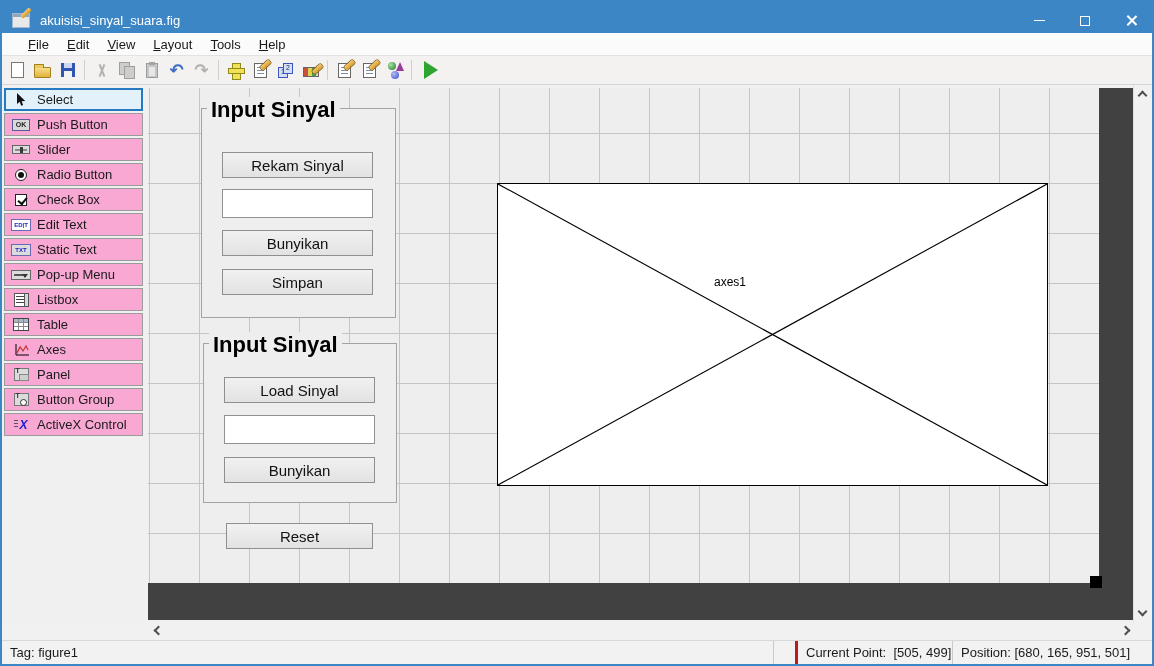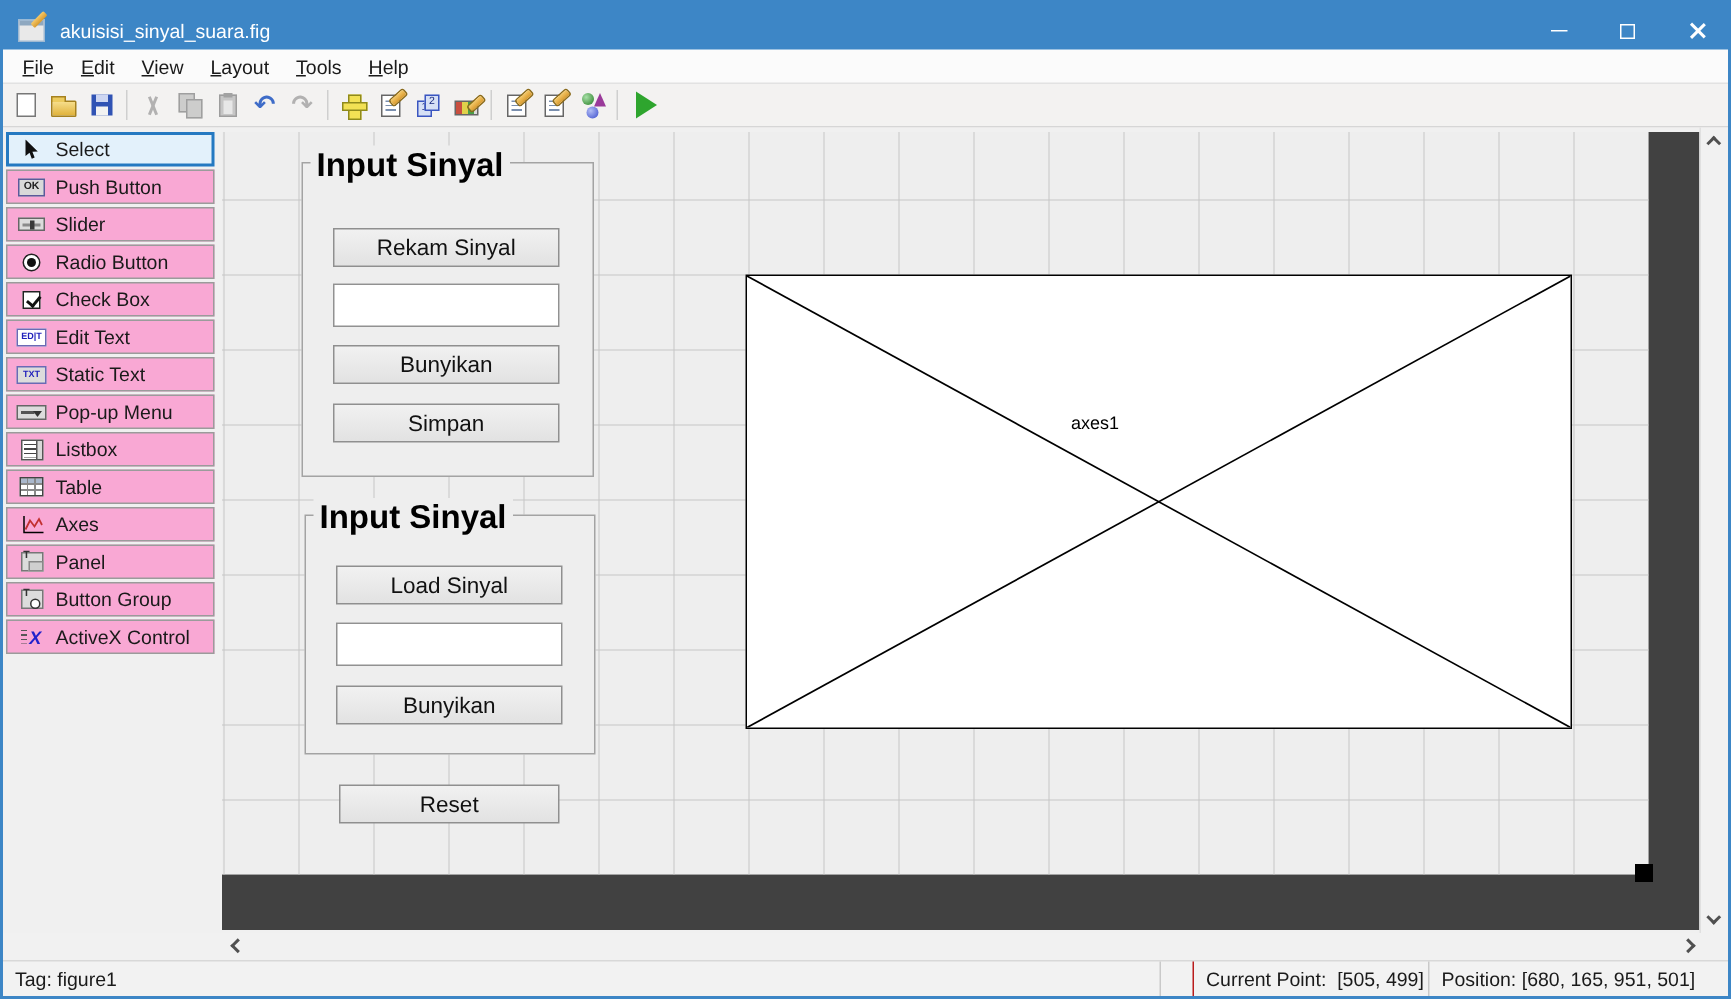--- a/index.html
+++ b/index.html
@@ -22,21 +22,21 @@
   .glyph-close::before { transform:rotate(45deg); }
   .glyph-close::after { transform:rotate(-45deg); }
 
   
   .wb { position:absolute; background:#3d86c6; z-index:50; }
   .wb.left { left:0; top:33px; width:2px; height:633px; }
   .wb.right { left:1152px; top:33px; width:2px; height:633px; }
   .wb.bottom { left:0; top:664px; width:1154px; height:2px; }
 
   
-  .menubar { position:absolute; left:2px; top:33px; width:1150px; height:23px; background:#fbfbfb; border-bottom:1px solid #e2e2e2; display:flex; align-items:center; padding-left:4px; }
+  .menubar { position:absolute; left:2px; top:33px; width:1150px; height:23px; background:#fbfbfb; border-bottom:1px solid #e2e2e2; display:flex; align-items:center; padding-left:17px; }
   .mitem { display:inline-block; padding:3px 9px; }
   .mitem::first-letter { text-decoration:underline; }
 
   
   .toolbar { position:absolute; left:2px; top:56px; width:1150px; height:29px; background:#f3f2f1; border-bottom:1px solid #d6d6d6; display:flex; align-items:center; padding-left:3px; }
   .tbtn { width:25px; height:25px; display:flex; align-items:center; justify-content:center; }
   .tsep { width:1px; height:20px; background:#cfcfcf; margin:0 4px; }
   .i-page { width:13px; height:16px; background:#fff; border:1px solid #777; }
   .i-folder { width:17px; height:11px; background:linear-gradient(#f6dd8a,#e0b23a); border:1px solid #a5811f; border-radius:1px; position:relative; margin-top:4px; }
   .i-folder::before { content:""; position:absolute; top:-4px; left:-1px; width:8px; height:3px; background:#eccb5e; border:1px solid #a5811f; border-bottom:none; }
@@ -134,21 +134,21 @@
   .chev.down { transform:rotate(225deg); }
   .chev.left { transform:rotate(-45deg); }
   .chev.right { transform:rotate(135deg); }
   .sbtn { position:absolute; width:17px; height:17px; display:flex; align-items:center; justify-content:center; }
 
   
   .statusbar { position:absolute; left:2px; top:640px; width:1150px; height:24px; background:#f2f2f2; border-top:1px solid #d8d8d8; display:flex; align-items:stretch; font-size:13px; }
   .sb-sec { display:flex; align-items:center; padding-left:8px; white-space:pre; overflow:hidden; }
   .sb-tag { flex:1; }
   .sb-empty { width:22px; border-left:1px solid #c9c9c9; }
-  .sb-point { width:157px; border-left:1px solid #b91c1c; }
+  .sb-point { width:157px; border-left:3px solid #b91c1c; }
   .sb-pos { width:200px; border-left:1px solid #c9c9c9; }
 </style>
 </head>
 <body>
 
 <div id="app">
 
   <div class="titlebar">
     <div class="tb-icon"></div>
     <div class="tb-title">akuisisi_sinyal_suara.fig</div>

